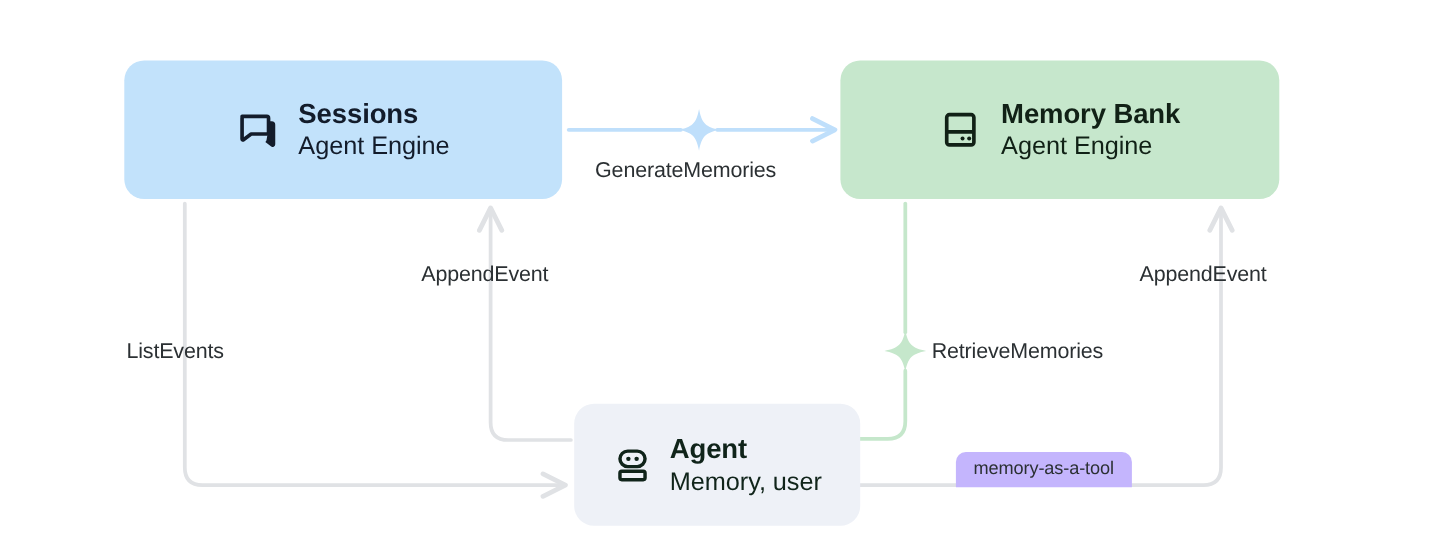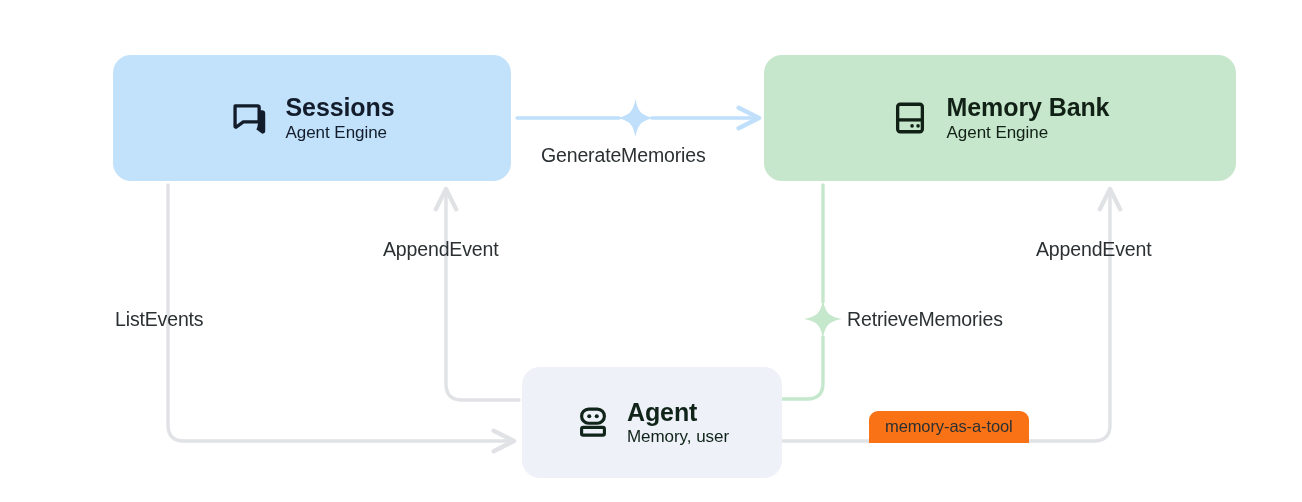--- a/index.html
+++ b/index.html
@@ -50,34 +50,34 @@
     display: flex;
     flex-direction: column;
     line-height: 1.18;
   }
   .node-title {
     font-size: 25px;
     font-weight: 700;
     letter-spacing: -0.1px;
   }
   .node-subtitle {
-    font-size: 17px;
+    font-size: 23px;
     font-weight: 400;
     letter-spacing: -0.05px;
   }
 
   #node-sessions {
     left: 113px; top: 55px; width: 398px; height: 126px;
     background: #c2e2fb;
   }
   #node-sessions .node-title,
   #node-sessions .node-subtitle { color: #131c2b; }
 
   #node-memorybank {
-    left: 764px; top: 55px; width: 472px; height: 126px;
+    left: 764px; top: 55px; width: 399px; height: 126px;
     background: #c6e7cc;
   }
   #node-memorybank .node-title,
   #node-memorybank .node-subtitle { color: #112116; }
 
   #node-agent {
     left: 522px; top: 367px; width: 260px; height: 111px;
     background: #eef1f7;
   }
   #node-agent .node-inner { gap: 16px; }
@@ -94,21 +94,21 @@
   }
   #label-generate-memories { left: 541px; top: 144px; }
   #label-append-event      { left: 383px; top: 238px; }
   #label-list-events       { left: 115px; top: 308px; text-align: right; }
   #label-create-memory     { left: 1036px; top: 238px; }
   #label-retrieve-memories { left: 847px; top: 308px; }
 
   .tool-badge {
     position: absolute;
     left: 869px; top: 411px;
-    background: #f97316;
+    background: #c4b5fd;
     color: #2b3033;
     border-radius: 9px 9px 0 0;
     padding: 6px 16px 7px 16px;
     font-size: 16.5px;
     letter-spacing: -0.1px;
     white-space: nowrap;
   }
 </style>
 </head>
 <body>

